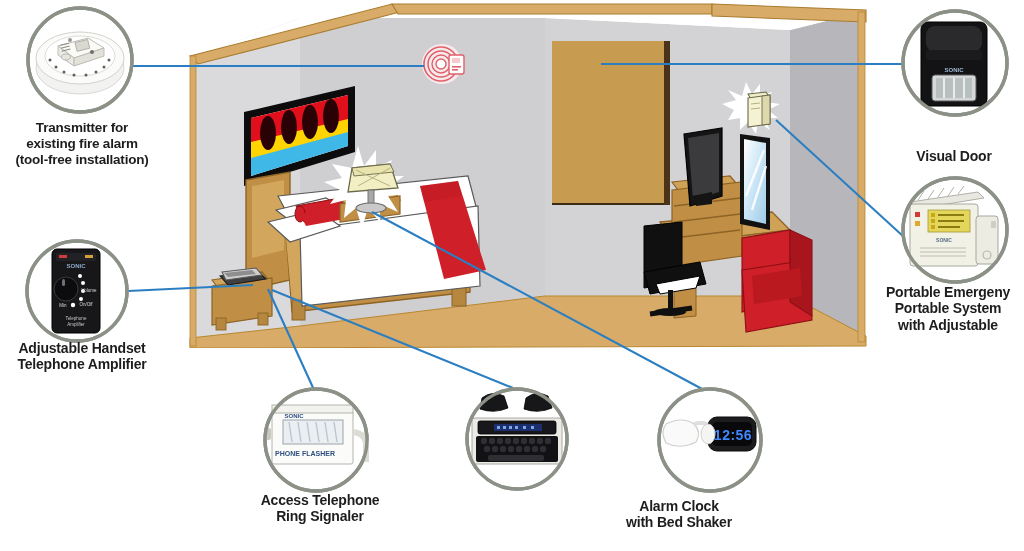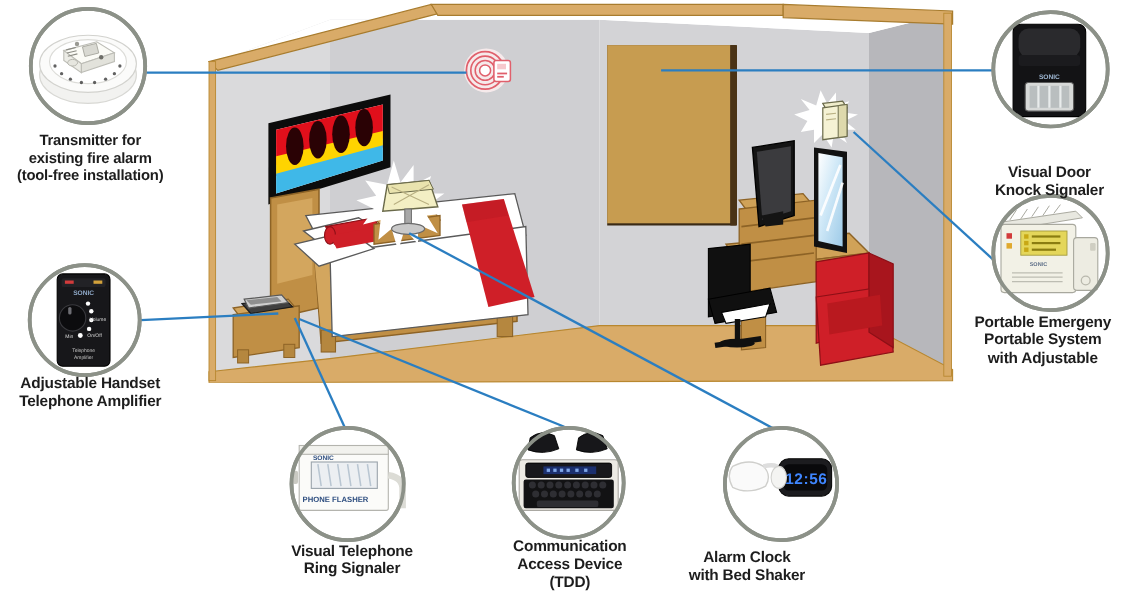--- a/index.html
+++ b/index.html
@@ -394,38 +394,32 @@
   <div>(tool-free installation)</div>
 </div>
 
 <div class="callout-label cl-14 cl-amp">
   <div>Adjustable Handset</div>
   <div>Telephone Amplifier</div>
 </div>
 
 <div class="callout-label cl-14 cl-door">
   <div>Visual Door</div>
-  <div>Knock Signaler</div>
 </div>
 
 <div class="callout-label cl-14 cl-port">
   <div>Portable Emergeny</div>
   <div>Portable System</div>
   <div>with Adjustable</div>
 </div>
 
 <div class="callout-label cl-14 cl-phone">
-  <div>Visual Telephone</div>
+  <div>Access Telephone</div>
   <div>Ring Signaler</div>
 </div>
 
-<div class="callout-label cl-14 cl-tdd">
-  <div>Communication</div>
-  <div>Access Device</div>
-  <div>(TDD)</div>
-</div>
 
 <div class="callout-label cl-14 cl-clock">
   <div>Alarm Clock</div>
   <div>with Bed Shaker</div>
 </div>
 
 </div>
 
 </body></html>

